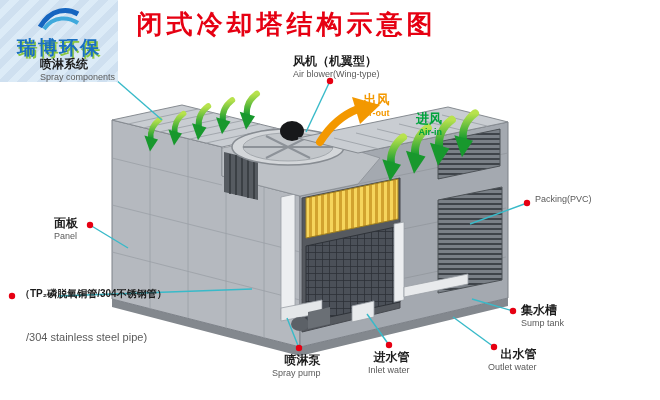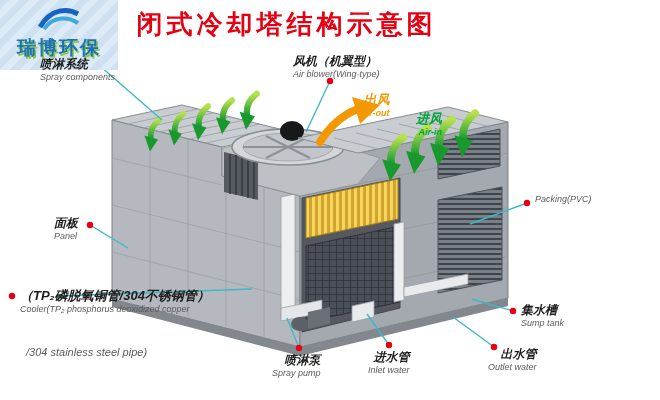--- a/index.html
+++ b/index.html
@@ -8,30 +8,30 @@
     --logo_blue:#1a6fc0; --logo_green:#8cc63f;
   }
   *{margin:0;padding:0;box-sizing:border-box;}
   html,body{width:660px;height:400px;}
   body{position:relative;background:#fff;overflow:hidden;
        font-family:"Liberation Sans","DejaVu Sans",sans-serif;}
   .stage{position:absolute;inset:0;}
   svg.diagram{position:absolute;left:0;top:0;}
   .title{position:absolute;top:7px;left:0;width:573px;text-align:center;
          font-size:26px;font-weight:bold;letter-spacing:4px;color:var(--title);}
-  .logo{position:absolute;left:0;top:0;width:118px;height:70px;
+  .logo{position:absolute;left:0;top:0;width:118px;height:82px;
         background:#d7e6f4;
         background-image:repeating-linear-gradient(135deg,#cfe0f0 0 7px,#dcebf7 7px 14px);
         text-align:center;}
   .logo-mark{margin-top:5px;}
   .logo-text{display:block;font-size:19px;font-weight:bold;letter-spacing:2px;
              color:var(--logo_blue);text-shadow:1.5px 1.5px 0 var(--logo_green);}
-  .lab{position:absolute;white-space:nowrap;line-height:1.25;font-style:italic;}
+  .lab{position:absolute;white-space:nowrap;line-height:1.25;}
   .lab .zh{display:block;font-size:12px;font-weight:bold;color:#1c1c1c;}
-  .lab .zh2{display:block;font-size:13px;font-weight:bold;color:#1c1c1c;}
+  .lab .zh2{display:block;font-size:10px;font-weight:bold;color:#1c1c1c;}
   .lab .en{display:block;font-size:9px;color:#5a5a5a;}
   .lab .en2{display:block;font-size:11px;color:#5a5a5a;padding-left:6px;margin-top:30px;}
   .lab.center{text-align:right;}
   .c-orange .zh{font-size:13px;color:var(--air_out);}
   .c-orange .en{color:var(--air_out);font-weight:bold;}
   .c-green .zh{font-size:13px;color:var(--air_in);}
   .c-green .en{color:var(--air_in);font-weight:bold;}
 </style>
 </head>
 <body>
@@ -228,21 +228,20 @@
     <span class="zh">面板</span>
     <span class="en">Panel</span>
   </div>
 
   <div class="lab" style="left:535px;top:194px">
     <span class="en">Packing(PVC)</span>
   </div>
 
   <div class="lab" style="left:20px;top:288px">
     <span class="zh2">（TP₂磷脱氧铜管/304不锈钢管）</span>
-    <span class="en">Cooler(TP₂ phosphorus deoxidized copper</span>
     <span class="en2">/304 stainless steel pipe)</span>
   </div>
 
   <div class="lab center" style="left:272px;top:353px">
     <span class="zh">喷淋泵</span>
     <span class="en">Spray pump</span>
   </div>
 
   <div class="lab center" style="left:368px;top:350px">
     <span class="zh">进水管</span>

